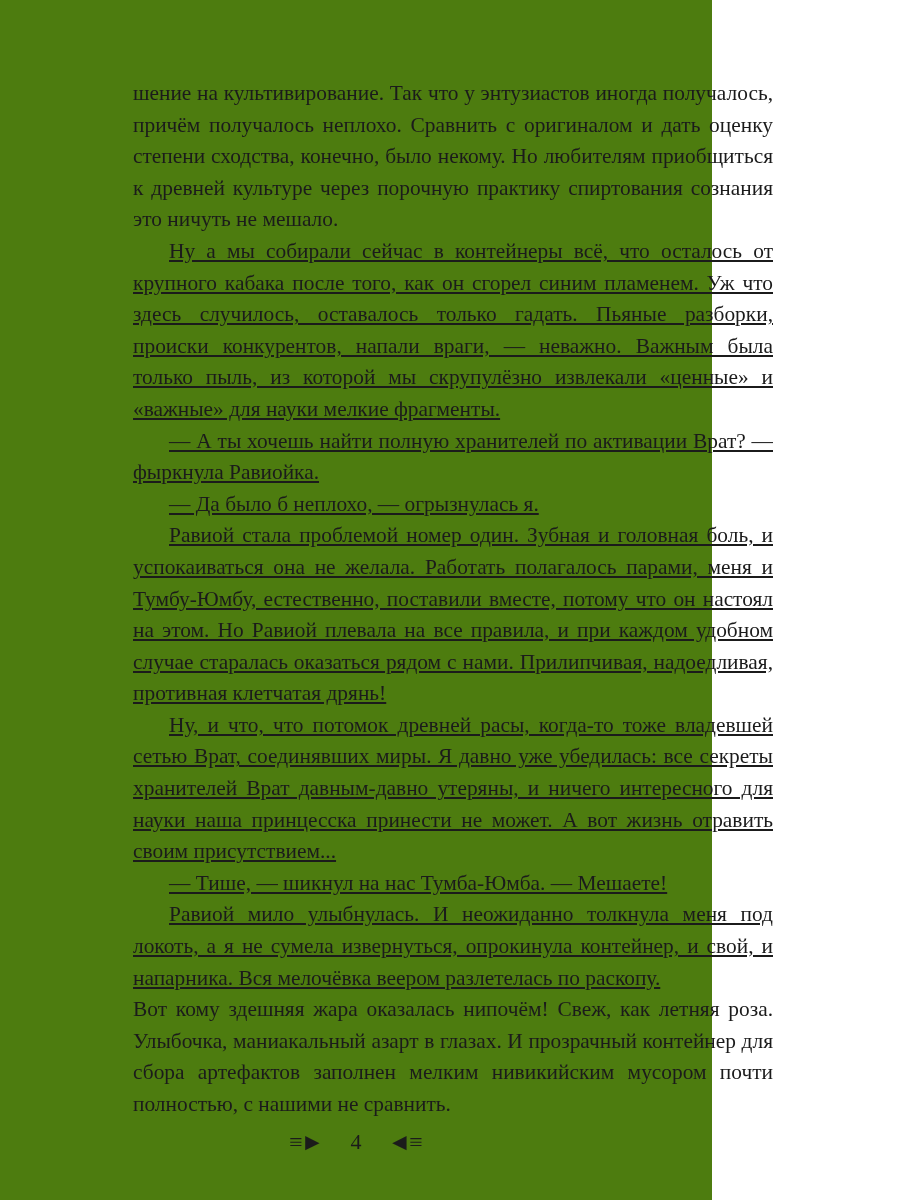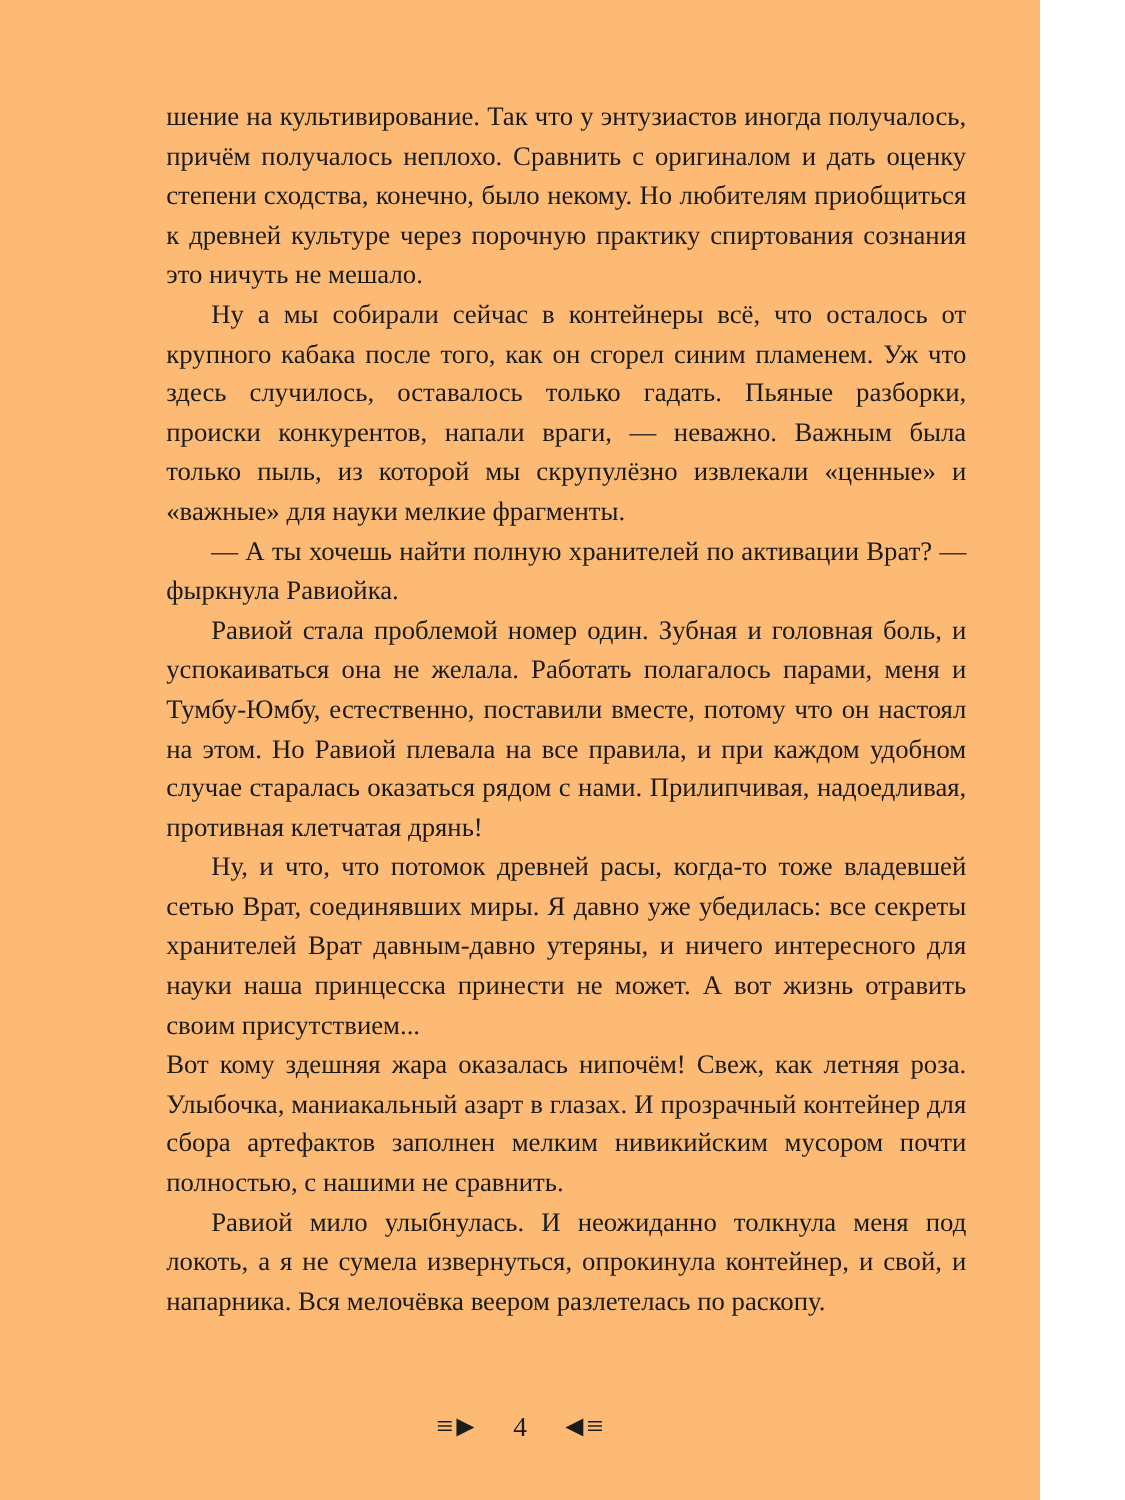--- a/index.html
+++ b/index.html
@@ -9,40 +9,41 @@
   }
   body {
     width: 900px;
     height: 1200px;
     font-family: "Liberation Serif", "DejaVu Serif", serif;
     color: #1a1a1a;
     overflow: hidden;
   }
   .page {
     position: relative;
-    width: 832px;
+    width: 712px;
     height: 1200px;
     box-sizing: border-box;
     padding: 78px 88px 0 133px;
-    background: #fdba74;
+    background: #4d7c0f;
   }
   .text-column {
     width: 640px;
   }
   .para {
     margin: 0;
     font-size: 21.4px;
     line-height: 31.6px;
     text-align: justify;
     text-justify: inter-word;
     hyphens: manual;
     color: #1b1b1b;
   }
   .para.indent {
     text-indent: 36px;
+    text-decoration: underline;
   }
   .para.cont {
     text-indent: 0;
   }
   .footer {
     position: absolute;
     left: 0;
     right: 0;
     bottom: 46px;
     display: flex;
@@ -67,24 +68,26 @@
   }
 </style>
 </head>
 <body>
 
 <div class="page">
   <div class="text-column">
     <p class="para cont">шение на культивирование. Так что у энтузиастов иногда по­лучалось, причём получалось неплохо. Сравнить с оригиналом и дать оценку степени сходства, конечно, было некому. Но лю­бителям приобщиться к древней культуре через порочную практику спиртования сознания это ничуть не мешало.</p>
     <p class="para indent">Ну а мы собирали сейчас в контейнеры всё, что осталось от крупного кабака после того, как он сгорел синим пламенем. Уж что здесь случилось, оставалось только гадать. Пьяные разборки, происки конкурентов, напали враги, — неважно. Важным была только пыль, из которой мы скрупулёзно извле­кали «ценные» и «важные» для науки мелкие фрагменты.</p>
     <p class="para indent">— А ты хочешь найти полную хранителей по активации Врат? — фыркнула Равиойка.</p>
+    <p class="para indent">— Да было б неплохо, — огрызнулась я.</p>
     <p class="para indent">Равиой стала проблемой номер один. Зубная и головная боль, и успокаиваться она не желала. Работать полагалось па­рами, меня и Тумбу-Юмбу, естественно, поставили вместе, потому что он настоял на этом. Но Равиой плевала на все пра­вила, и при каждом удобном случае старалась оказаться ря­дом с нами. Прилипчивая, надоедливая, противная клетчатая дрянь!</p>
     <p class="para indent">Ну, и что, что потомок древней расы, когда-то тоже владев­шей сетью Врат, соединявших миры. Я давно уже убедилась: все секреты хранителей Врат давным-давно утеряны, и ничего интересного для науки наша принцесска принести не может. А вот жизнь отравить своим присутствием...</p>
+    <p class="para indent">— Тише, — шикнул на нас Тумба-Юмба. — Мешаете!</p>
+    <p class="para indent">Равиой мило улыбнулась. И неожиданно толкнула меня под локоть, а я не сумела извернуться, опрокинула контейнер, и свой, и напарника. Вся мелочёвка веером разлетелась по раскопу.</p>
     <p class="para cont">Вот кому здешняя жара оказалась нипочём! Свеж, как лет­няя роза. Улыбочка, маниакальный азарт в глазах. И прозрач­ный контейнер для сбора артефактов заполнен мелким ниви­кийским мусором почти полностью, с нашими не сравнить.</p>
-    <p class="para indent">Равиой мило улыбнулась. И неожиданно толкнула меня под локоть, а я не сумела извернуться, опрокинула контейнер, и свой, и напарника. Вся мелочёвка веером разлетелась по раскопу.</p>
   </div>
 
   <div class="footer">
     <span class="orn orn-left">◄≡</span>
     <span class="page-number">4</span>
     <span class="orn">◄≡</span>
   </div>
 </div>
 
 </body></html>

